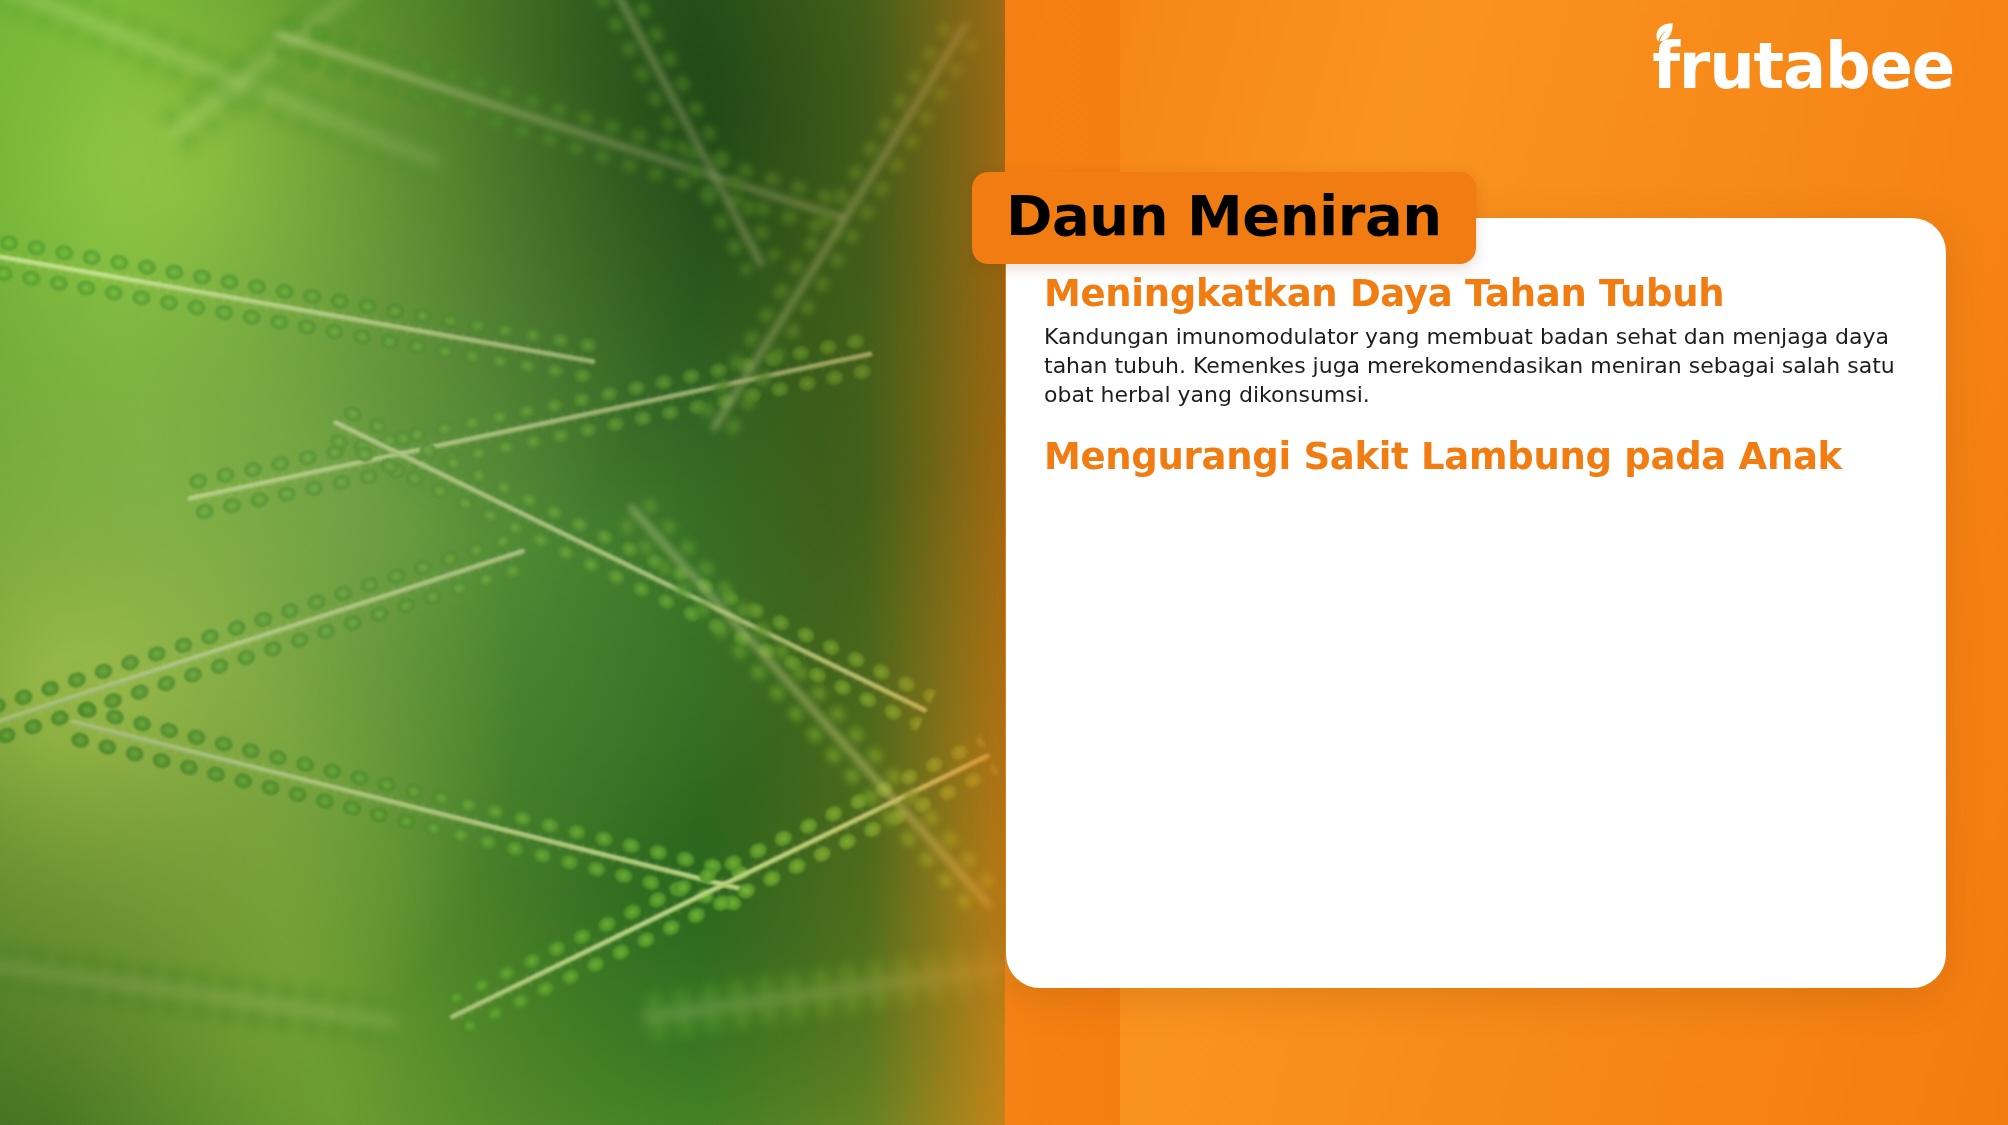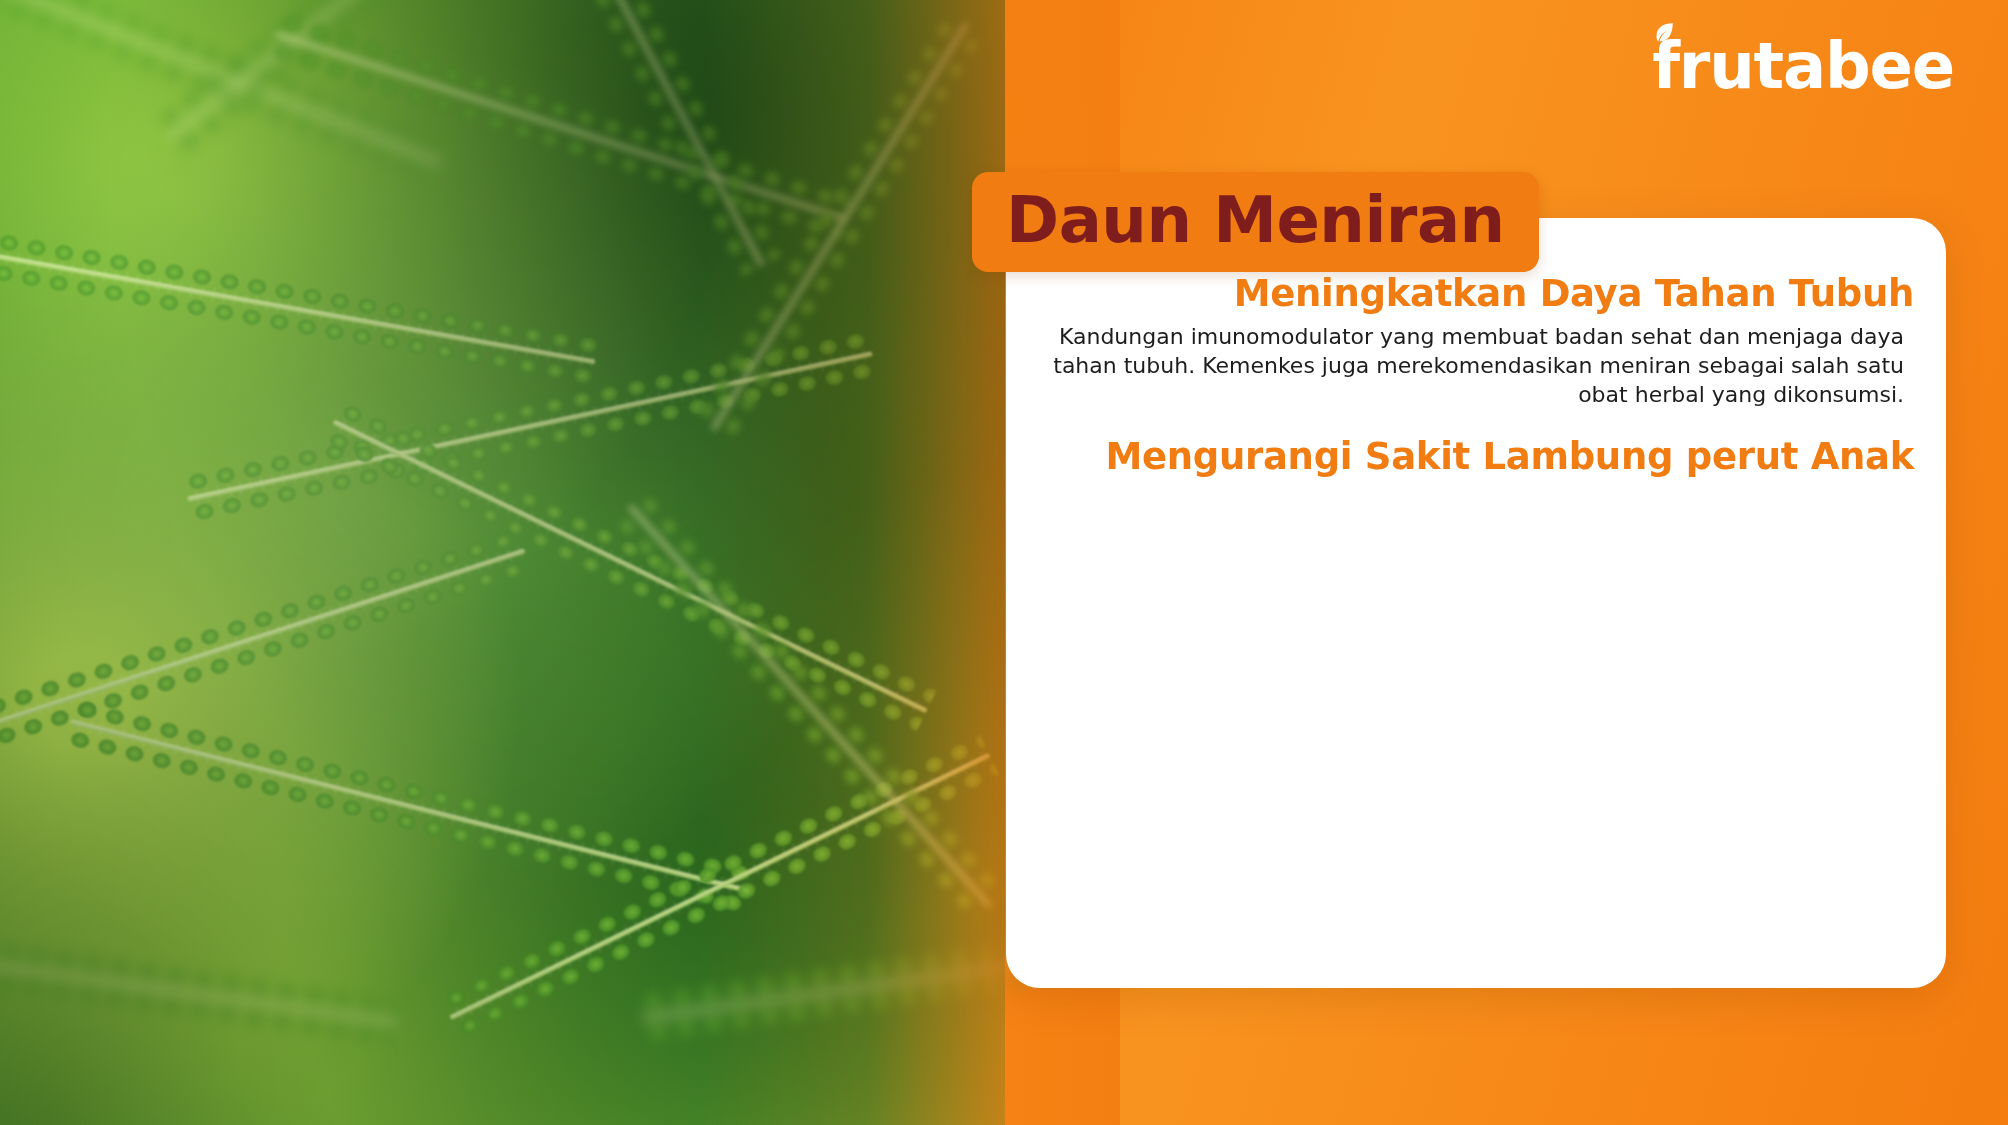--- a/index.html
+++ b/index.html
@@ -122,35 +122,35 @@
   .title-tab {
     position: absolute;
     left: 972px;
     top: 172px;
     background: #f07c12;
     border-radius: 16px;
     padding: 16px 34px 20px 34px;
     box-shadow: 0 4px 14px rgba(120, 55, 0, 0.18);
   }
   .title-tab h1 {
-    color: #7f1d1d;
-    font-size: 64px;
+    color: #000000;
+    font-size: 56px;
     line-height: 1.0;
     font-weight: 700;
     letter-spacing: -0.5px;
     font-family: "DejaVu Sans", sans-serif;
   }
 
   .card-body {
     position: absolute;
     left: 1044px;
     top: 272px;
     width: 870px;
   }
-  .benefit { margin-bottom: 26px; text-align: right; }
+  .benefit { margin-bottom: 26px; }
   .benefit:last-child { margin-bottom: 0; }
   .benefit h2 {
     color: #f07c12;
     font-size: 37px;
     font-weight: 700;
     line-height: 1.18;
     letter-spacing: -0.3px;
     margin-bottom: 6px;
     font-family: "DejaVu Sans", sans-serif;
   }
@@ -227,19 +227,19 @@
   </div>
 
   <div class="card-body">
 
     <div class="benefit">
       <h2>Meningkatkan Daya Tahan Tubuh</h2>
       <p>Kandungan imunomodulator yang membuat badan sehat dan menjaga daya tahan tubuh. Kemenkes juga merekomendasikan meniran sebagai salah satu obat herbal yang dikonsumsi.</p>
     </div>
 
     <div class="benefit">
-      <h2>Mengurangi Sakit Lambung perut Anak</h2>
+      <h2>Mengurangi Sakit Lambung pada Anak</h2>
     </div>
 
 
   </div>
 
 </div>
 
 </body></html>

